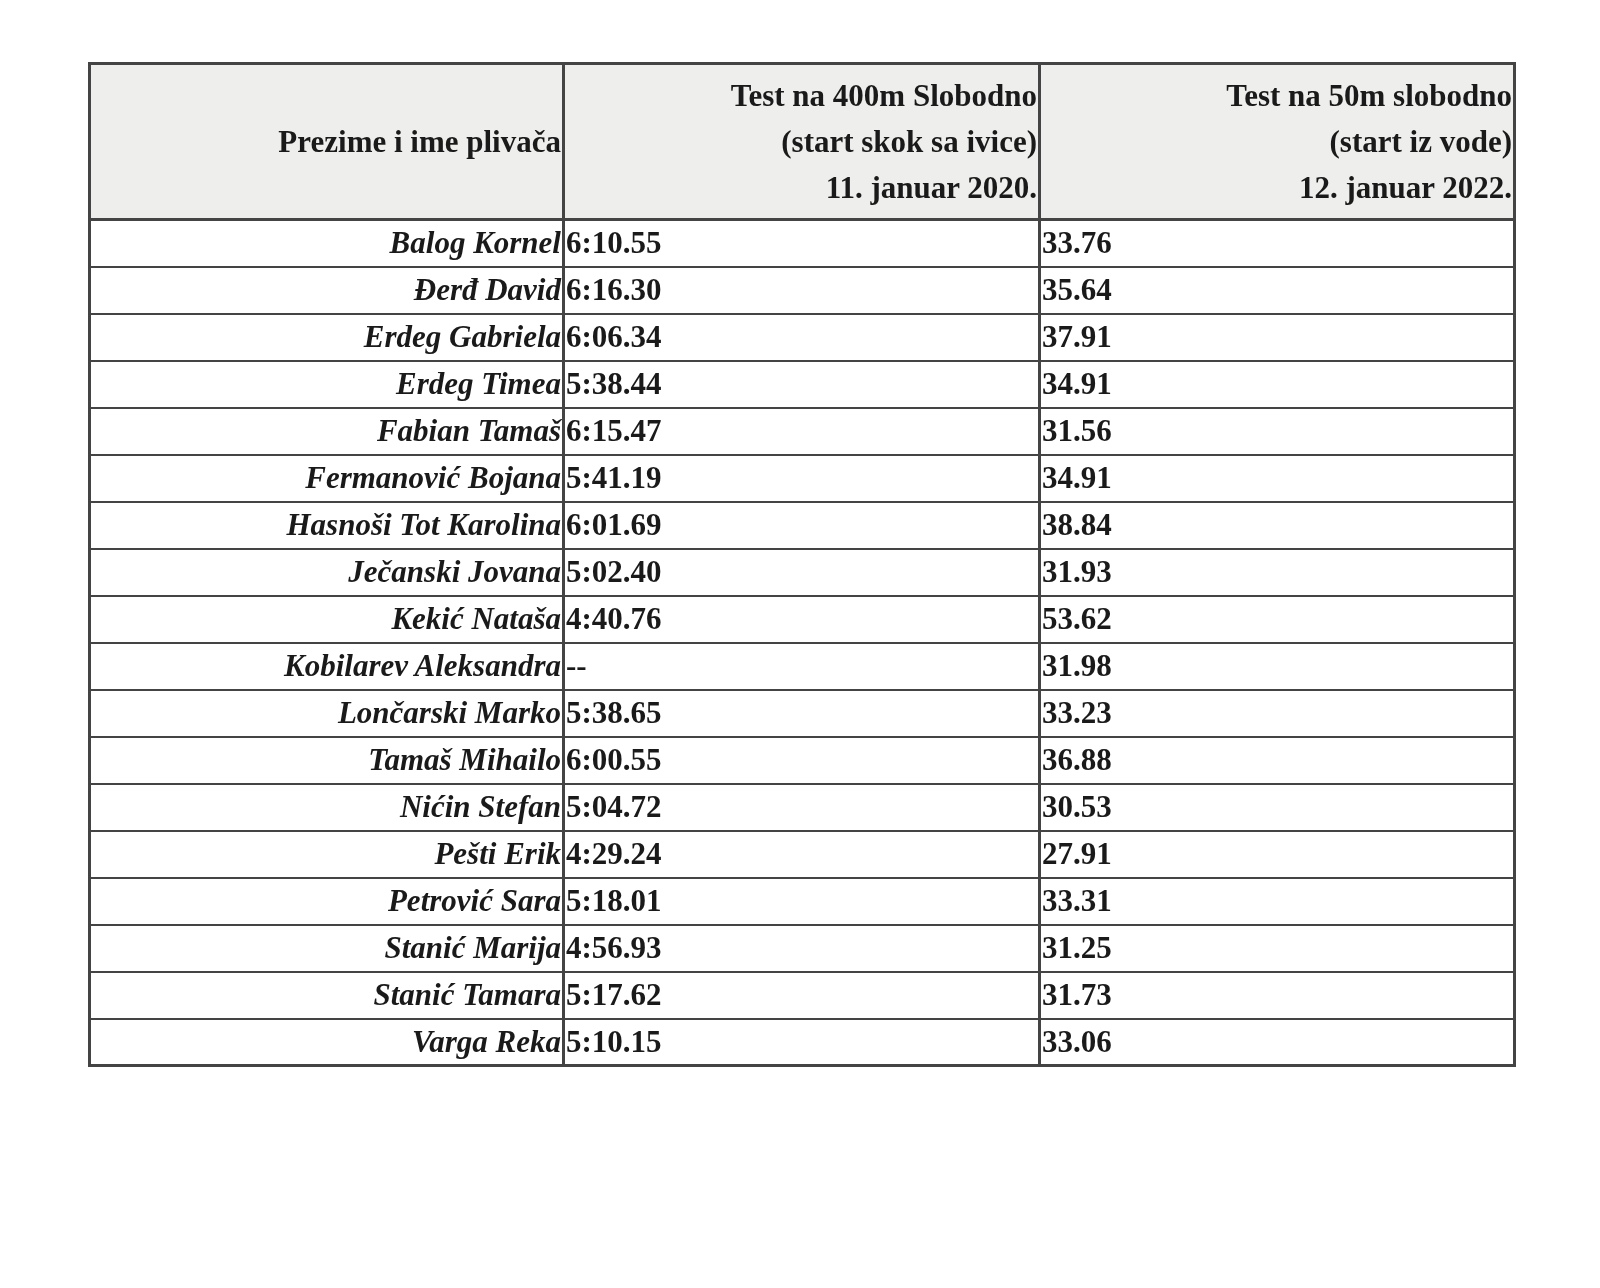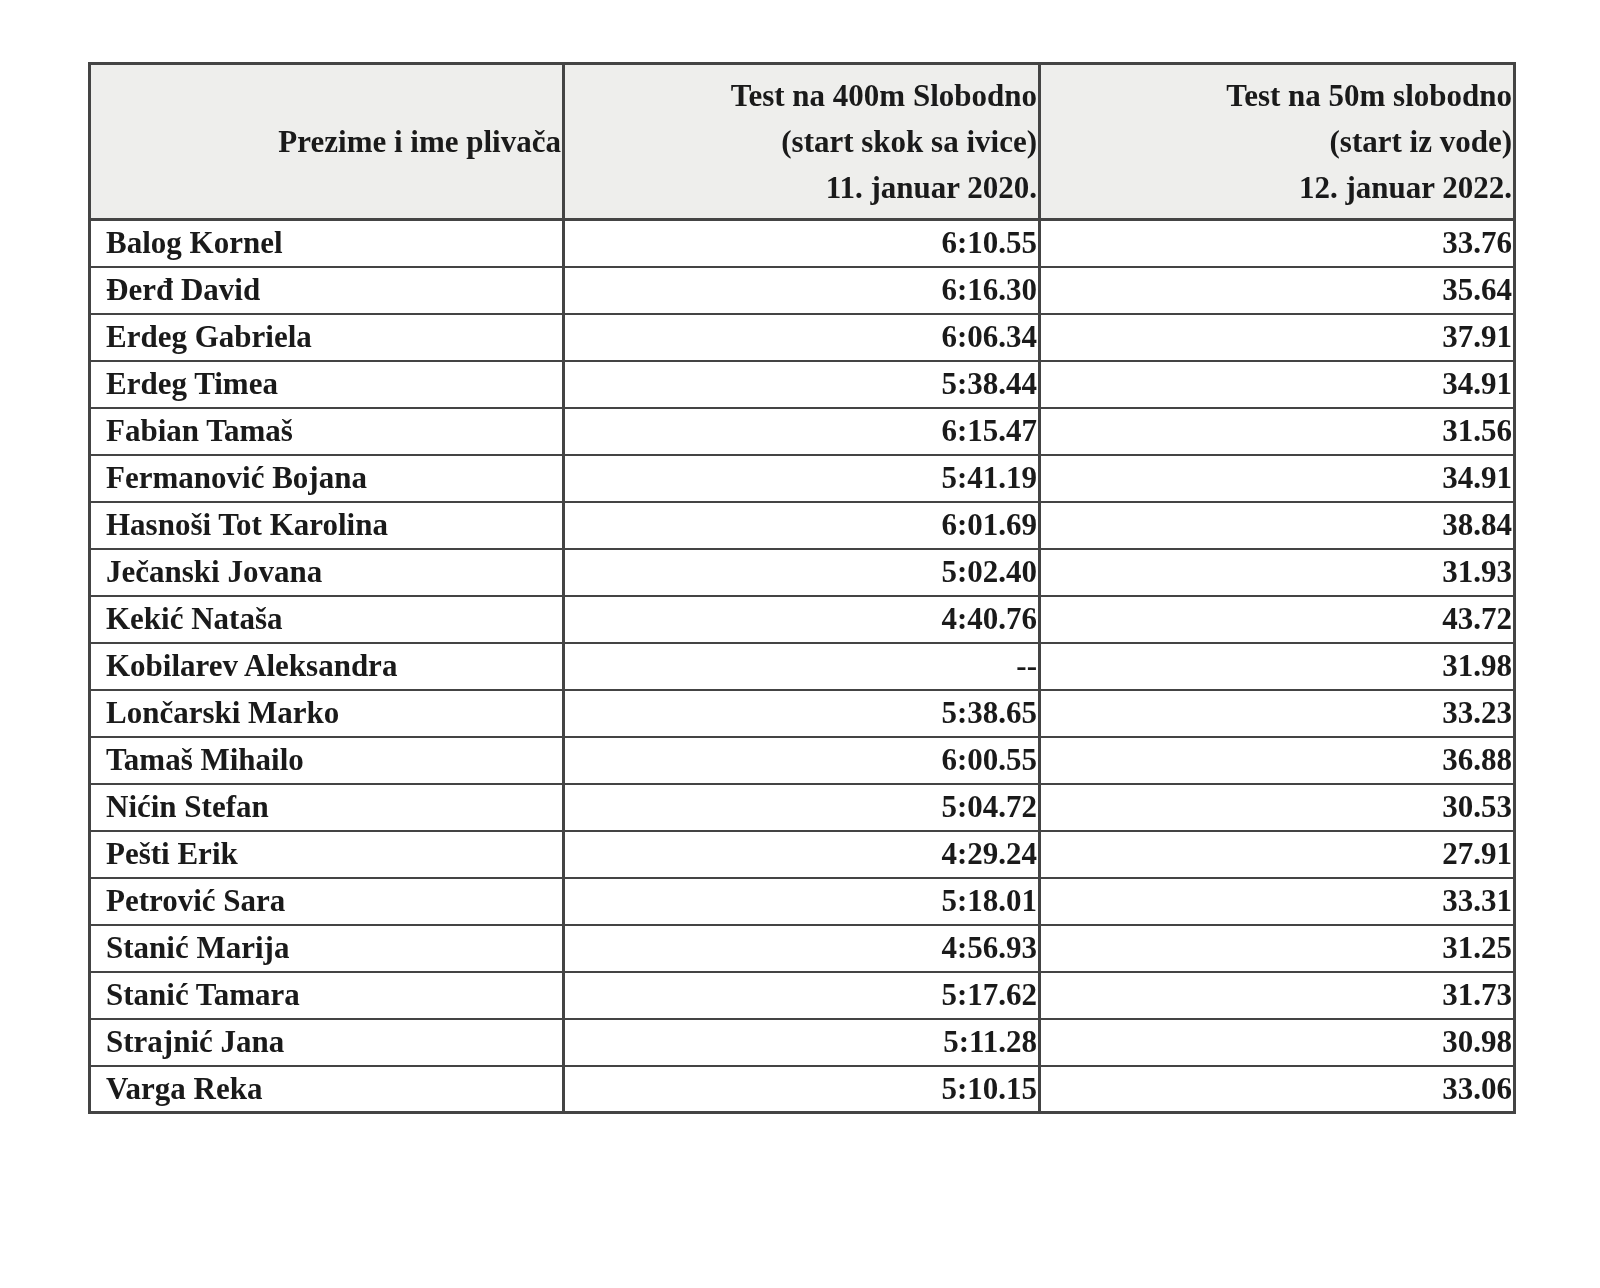--- a/index.html
+++ b/index.html
@@ -48,25 +48,26 @@
     border-right-width: 3px;
   }
   table.results td {
     height: 47px;
     font-size: 31px;
     vertical-align: middle;
     border-left-width: 3px;
     border-right-width: 3px;
   }
   td.cell-name {
+    text-align: right;
+    padding-left: 15px;
+    font-style: italic;
+  }
+  td.cell-val {
     text-align: left;
-    padding-left: 15px;
-  }
-  td.cell-val {
-    text-align: right;
   }
 </style>
 </head>
 <body>
 
 <div class="doc-wrap">
   <table class="results">
     <colgroup>
       <col class="c1">
       <col class="c2">
@@ -134,21 +135,21 @@
 
   <tr>
     <td class="cell-name">Ječanski Jovana</td>
     <td class="cell-val">5:02.40</td>
     <td class="cell-val">31.93</td>
   </tr>
 
   <tr>
     <td class="cell-name">Kekić Nataša</td>
     <td class="cell-val">4:40.76</td>
-    <td class="cell-val">43.72</td>
+    <td class="cell-val">53.62</td>
   </tr>
 
   <tr>
     <td class="cell-name">Kobilarev Aleksandra</td>
     <td class="cell-val">--</td>
     <td class="cell-val">31.98</td>
   </tr>
 
   <tr>
     <td class="cell-name">Lončarski Marko</td>
@@ -186,25 +187,20 @@
     <td class="cell-val">4:56.93</td>
     <td class="cell-val">31.25</td>
   </tr>
 
   <tr>
     <td class="cell-name">Stanić Tamara</td>
     <td class="cell-val">5:17.62</td>
     <td class="cell-val">31.73</td>
   </tr>
 
-  <tr>
-    <td class="cell-name">Strajnić Jana</td>
-    <td class="cell-val">5:11.28</td>
-    <td class="cell-val">30.98</td>
-  </tr>
 
   <tr>
     <td class="cell-name">Varga Reka</td>
     <td class="cell-val">5:10.15</td>
     <td class="cell-val">33.06</td>
   </tr>
 
 </tbody>
   </table>
 </div>

